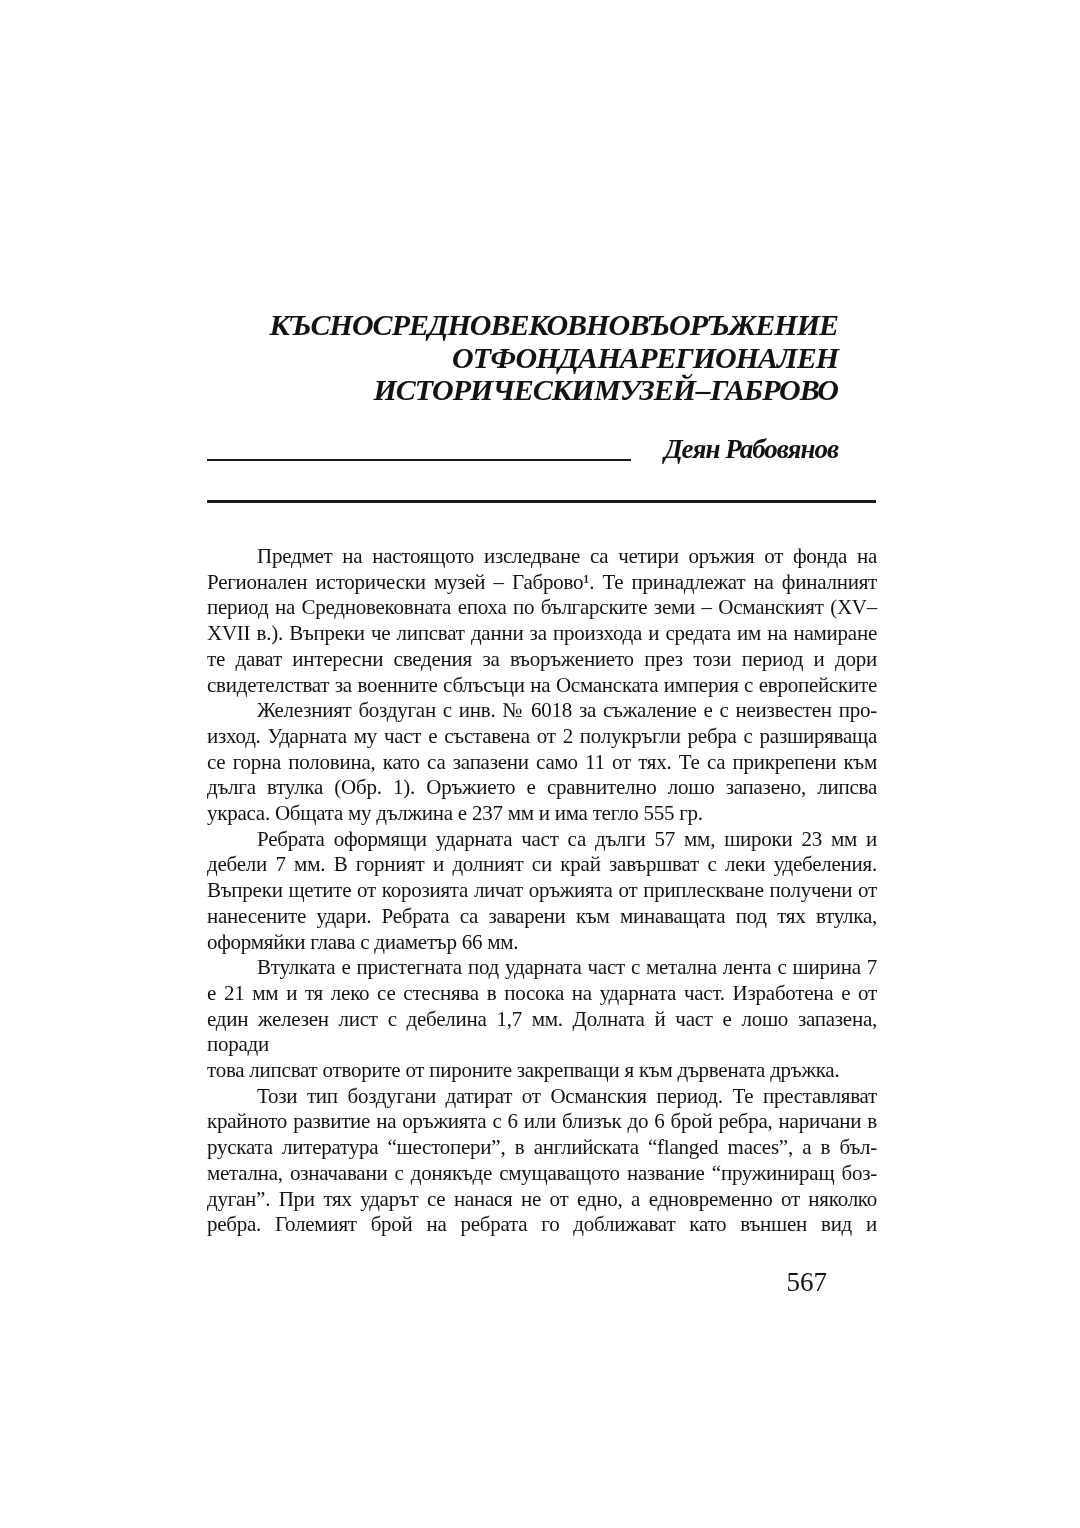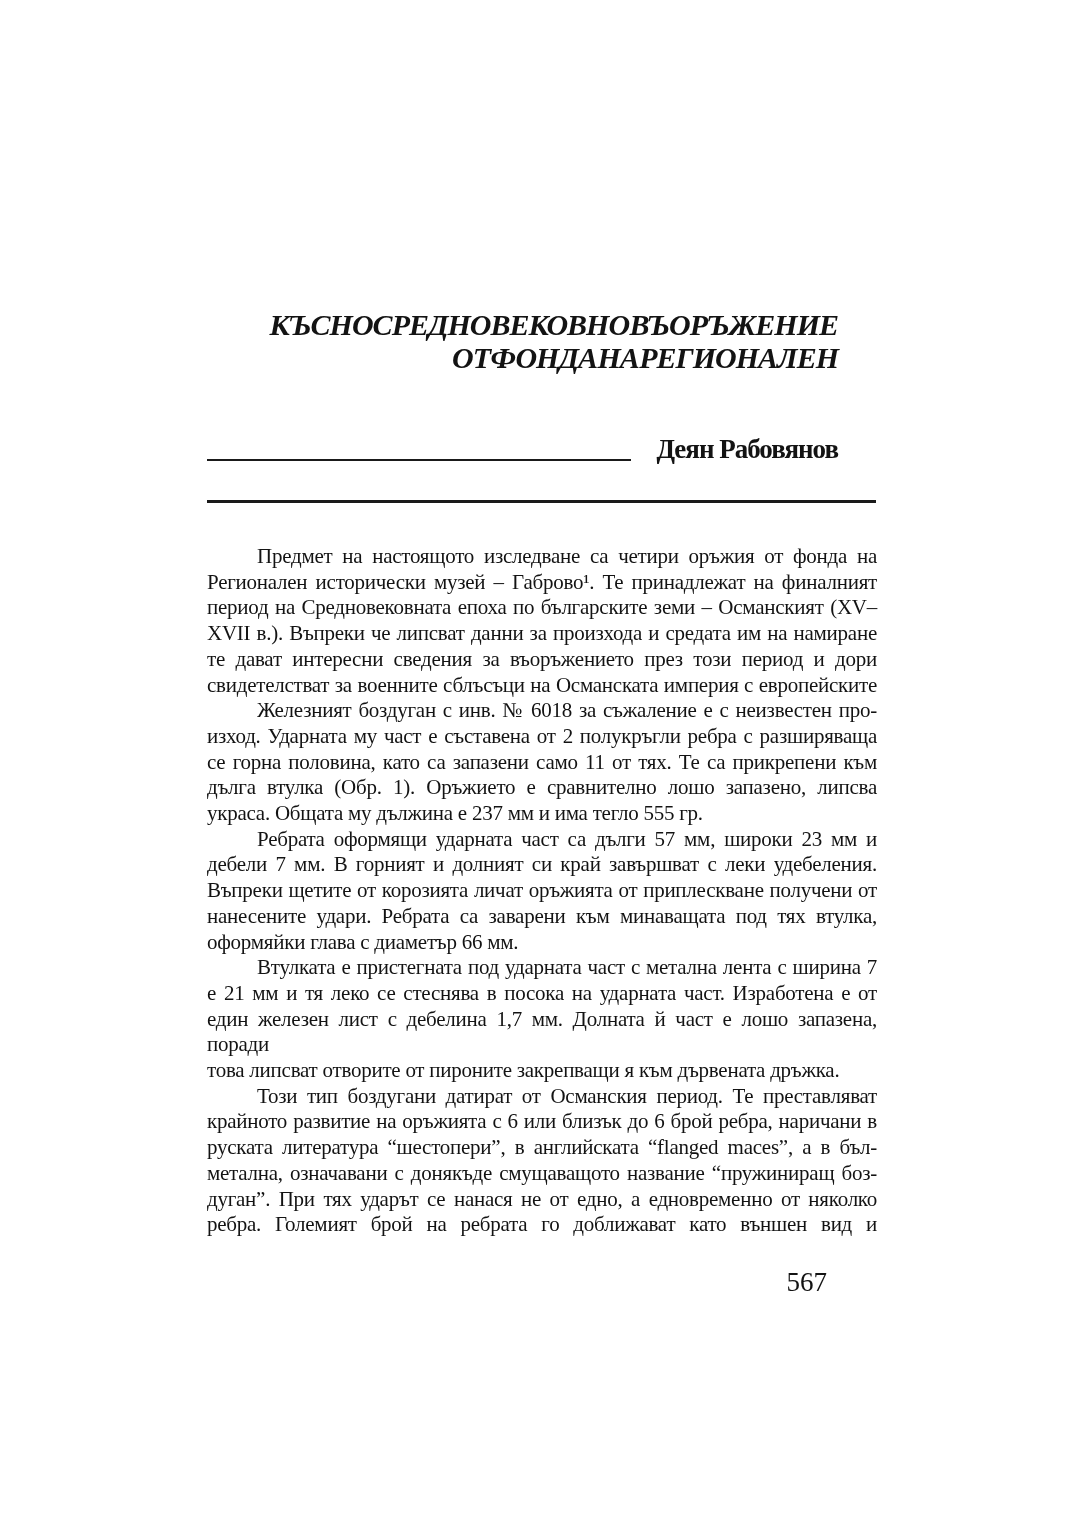--- a/index.html
+++ b/index.html
@@ -26,20 +26,21 @@
     word-spacing: -6px;
     white-space: nowrap;
   }
   .author-name {
     position: absolute;
     left: 207px;
     top: 436px;
     width: 631px;
     text-align: right;
     font-weight: bold;
+    font-style: italic;
     font-size: 27px;
     line-height: 27px;
     letter-spacing: -1px;
   }
   .author-rule {
     position: absolute;
     left: 207px;
     top: 459px;
     width: 424px;
     height: 2px;
@@ -83,20 +84,21 @@
   }
 </style>
 </head>
 <body>
 
 <div class="page">
 
   <div class="title-block">
     <div>КЪСНОСРЕДНОВЕКОВНО ВЪОРЪЖЕНИЕ</div>
     <div>ОТ ФОНДА НА РЕГИОНАЛЕН</div>
+    <div>ИСТОРИЧЕСКИ МУЗЕЙ – ГАБРОВО</div>
   </div>
 
   <div class="author-name">Деян Рабовянов</div>
   <div class="author-rule"></div>
 
   <div class="section-rule"></div>
 
   <div class="body-text" id="body-text">
       <div>
         <div class="line indent">Предмет на настоящото изследване са четири оръжия от фонда на</div>

